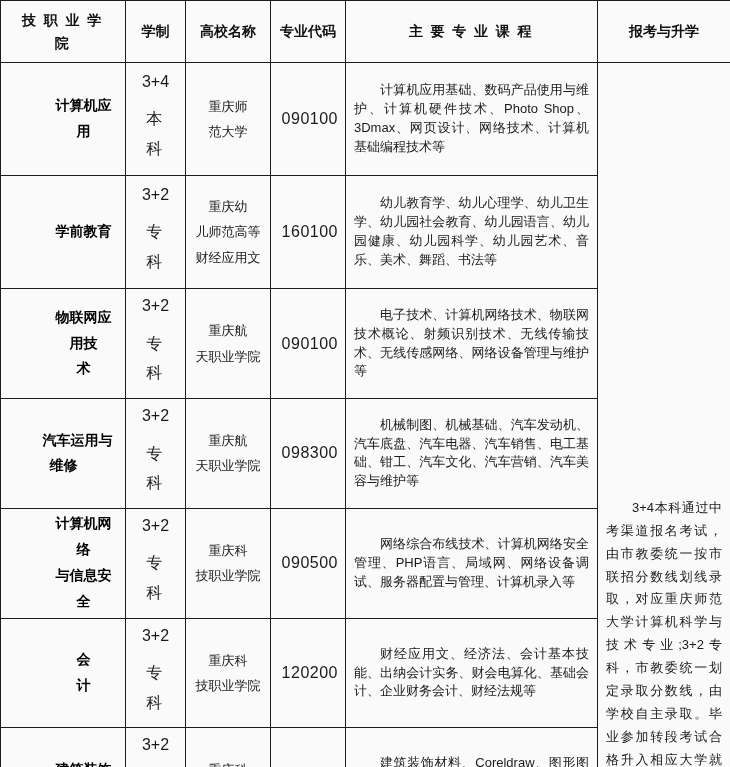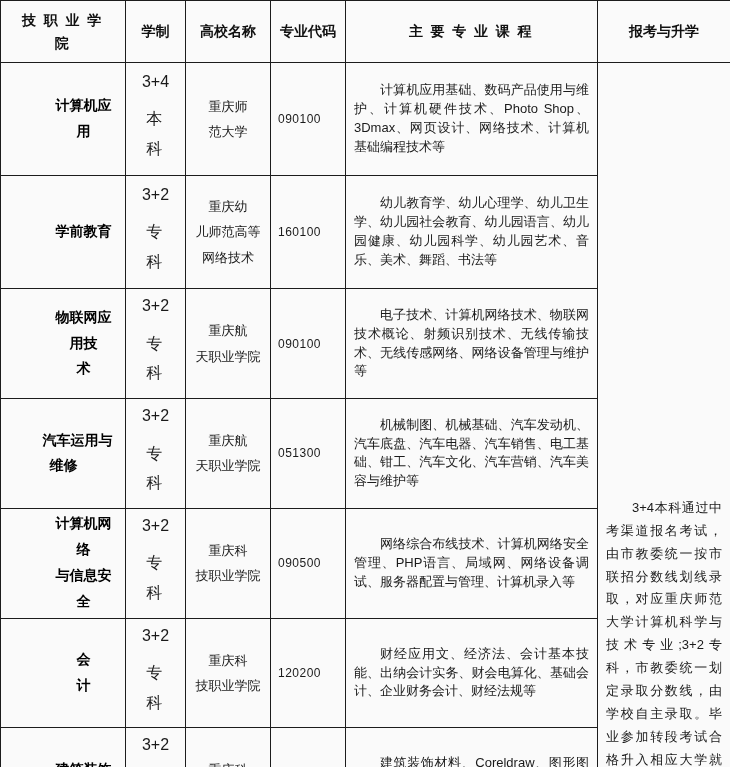--- a/index.html
+++ b/index.html
@@ -53,21 +53,21 @@
   }
   td.sched{font-size:16px;text-align:center;line-height:1.85;}
   td.sched .lvl{
     width:1.15em;margin:8px auto;word-break:break-all;
     text-align:left;
   }
   td.school{
     font-size:13px;text-align:center;line-height:1.95;
     white-space:pre-line;padding:2px 4px;
   }
-  td.code{font-size:12px;text-align:left;letter-spacing:0.5px;}
+  td.code{font-size:16px;text-align:right;letter-spacing:0.5px;}
   td.courses{
     font-size:13px;text-align:justify;text-align-last:left;
     line-height:1.45;padding:4px 8px;
   }
   td.courses .crs{text-indent:2em;}
   td.note{
     vertical-align:bottom;padding:4px 8px 20px 8px;
   }
   td.note .note-text{
     font-size:13px;line-height:1.76;
@@ -115,21 +115,21 @@
     </tr>
 
     <tr class="r1">
       <td class="major">学前教育</td>
       <td class="sched">
         <div class="dur">3+2</div>
         <div class="lvl">专科</div>
       </td>
       <td class="school">重庆幼
 儿师范高等
-网络技术</td>
+财经应用文</td>
       <td class="code">160100</td>
       <td class="courses">
             <div class="crs">幼儿教育学、幼儿心理学、幼儿卫生学、幼儿园社会教育、幼儿园语言、幼儿园健康、幼儿园科学、幼儿园艺术、音乐、美术、舞蹈、书法等</div>
           </td>
     </tr>
 
     <tr class="r2">
       <td class="major">物联网应用技
 术</td>
       <td class="sched">
@@ -145,21 +145,21 @@
     </tr>
 
     <tr class="r3">
       <td class="major wrap-left">汽车运用与维修</td>
       <td class="sched">
         <div class="dur">3+2</div>
         <div class="lvl">专科</div>
       </td>
       <td class="school">重庆航
 天职业学院</td>
-      <td class="code">051300</td>
+      <td class="code">098300</td>
       <td class="courses">
             <div class="crs">机械制图、机械基础、汽车发动机、汽车底盘、汽车电器、汽车销售、电工基础、钳工、汽车文化、汽车营销、汽车美容与维护等</div>
           </td>
     </tr>
 
     <tr class="r4">
       <td class="major">计算机网络
 与信息安全</td>
       <td class="sched">
         <div class="dur">3+2</div>

